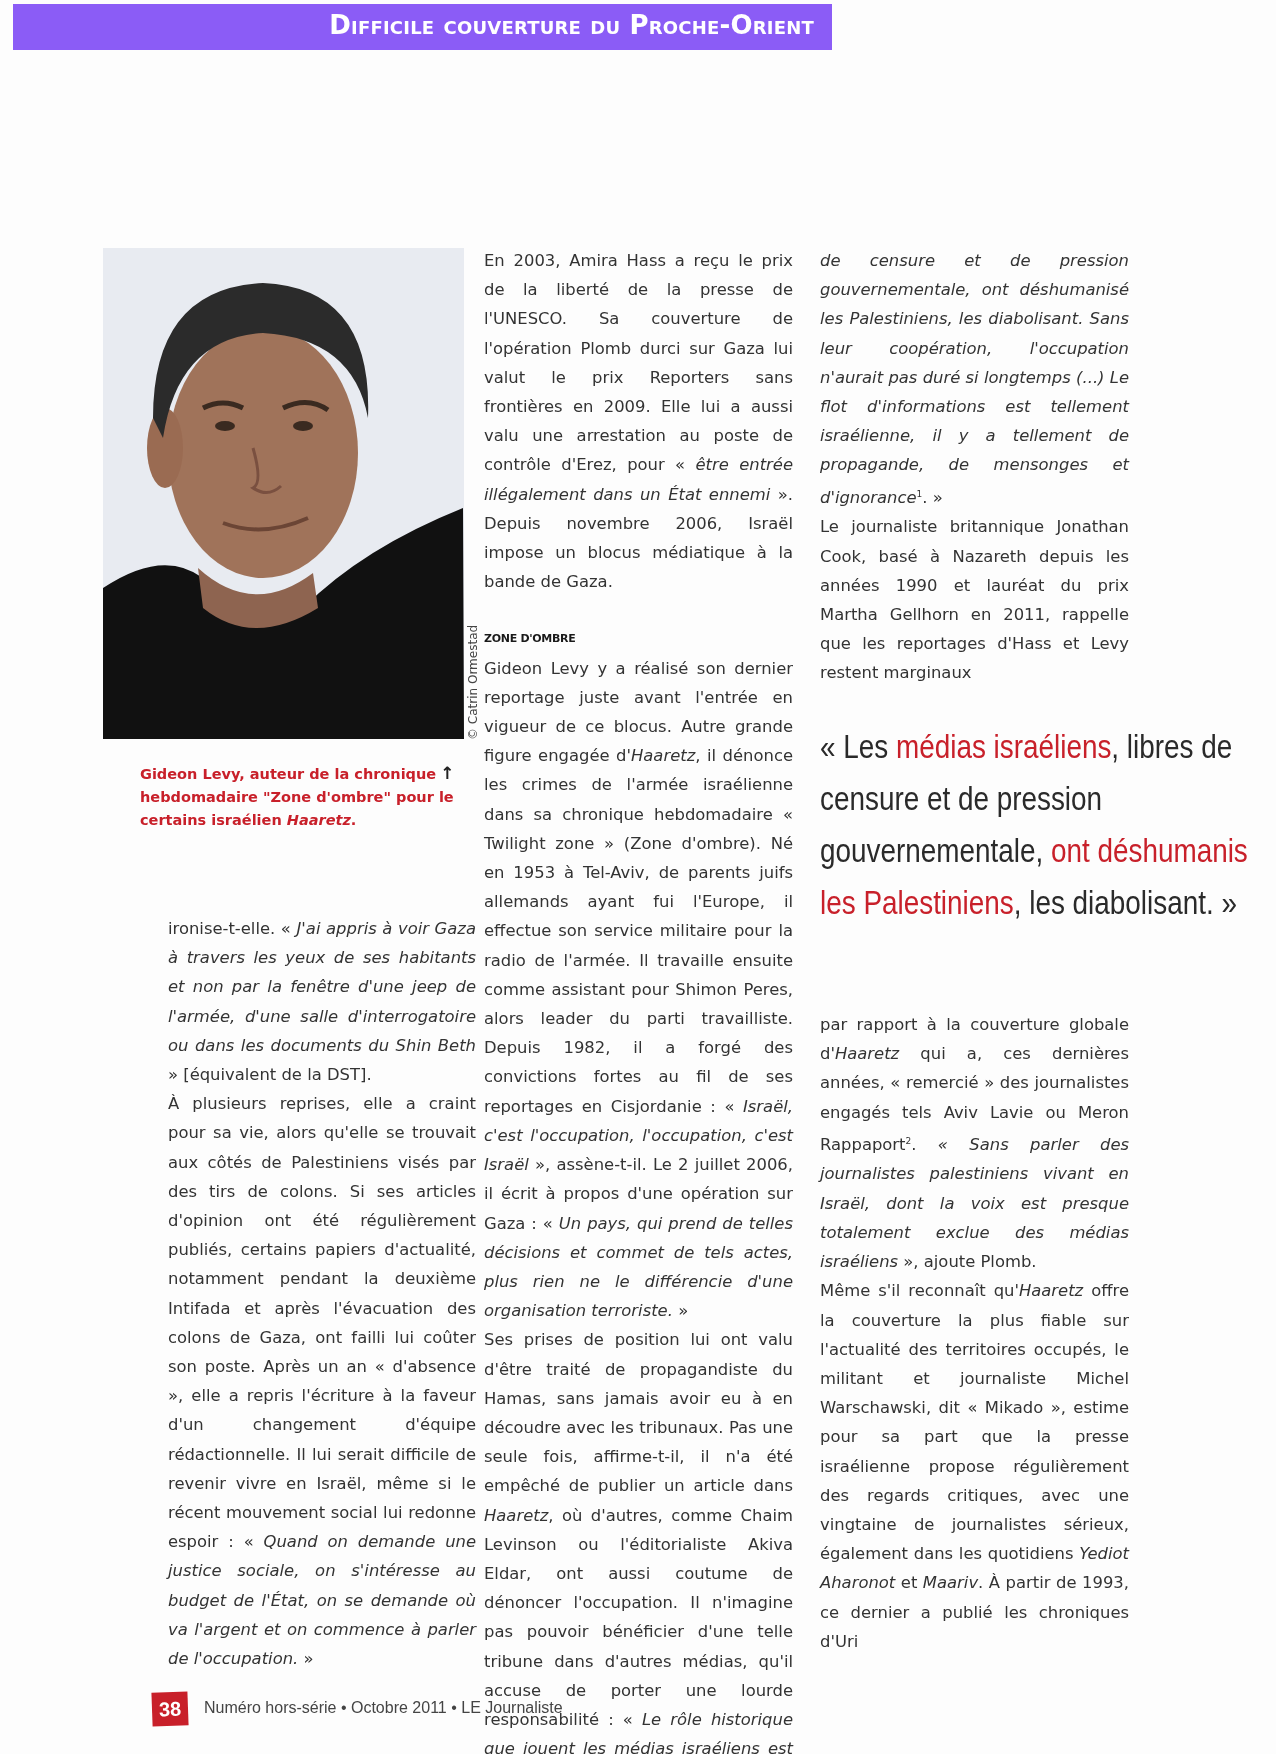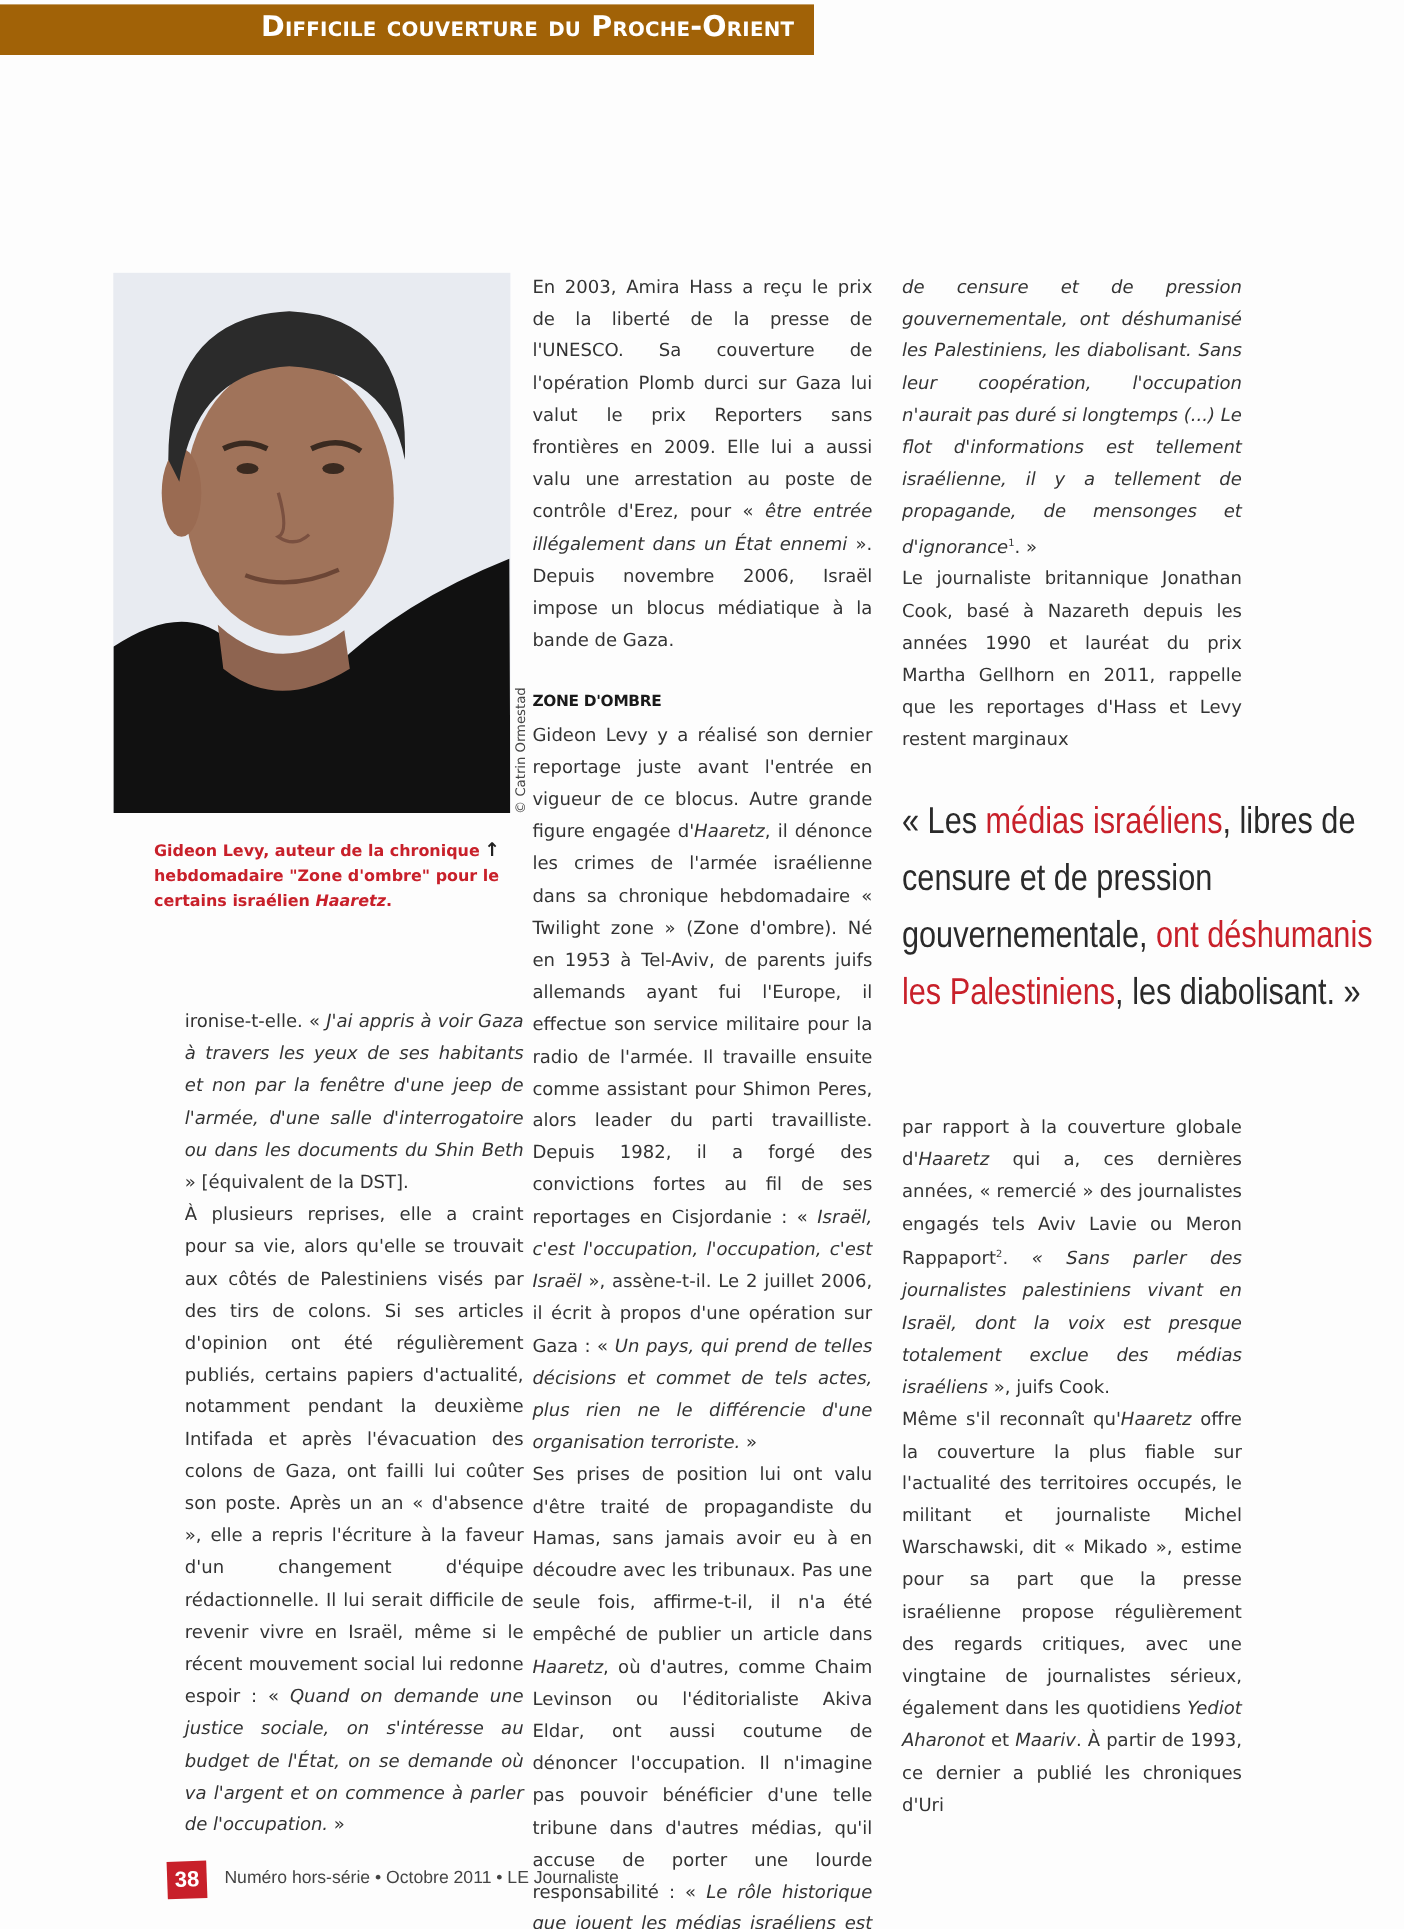--- a/index.html
+++ b/index.html
@@ -3,22 +3,22 @@
 <meta charset="utf-8">
 <style>
   html, body { margin: 0; padding: 0; }
   body {
     width: 1276px; height: 1754px; position: relative; overflow: hidden;
     background: #fdfdfd;
     font-family: "Liberation Sans", sans-serif;
     color: #2a2a2a;
   }
   .header-band {
-    position: absolute; left: 0; top: 4px; width: 740px; height: 46px;
-    background: #a16207;
+    position: absolute; left: 13px; top: 4px; width: 819px; height: 46px;
+    background: #8b5cf6;
   }
   .header-title {
     position: absolute; right: 18px; top: 6px;
     font-family: "DejaVu Sans", sans-serif; font-weight: bold;
     color: #ffffff; font-size: 26px; letter-spacing: 0.2px;
     font-variant: small-caps;
   }
   .photo {
     position: absolute; left: 103px; top: 248px; width: 361px; height: 491px;
     background: #eceef3; overflow: hidden;
@@ -41,21 +41,21 @@
     font-size: 16.4px; line-height: 29.2px; text-align: justify;
     color: #333;
   }
   .col p { margin: 0; }
   .col i { font-style: italic; }
   .col-a { left: 148px; top: 914px; width: 308px; margin-left: 20px; }
   .col-b { left: 484px; top: 246px; width: 309px; }
   .col-c1 { left: 820px; top: 246px; width: 309px; }
   .col-c2 { left: 820px; top: 1010px; width: 309px; }
   .subhead {
-    font-weight: bold; font-size: 14px; color: #1a1a1a;
+    font-weight: bold; font-size: 11px; color: #1a1a1a;
     margin-top: 14px !important; margin-bottom: 0 !important; letter-spacing: -0.3px;
   }
   .pullquote {
     position: absolute; left: 820px; top: 720px; width: 440px;
     font-family: "Liberation Sans", sans-serif; font-size: 34px;
     line-height: 52px; color: #2a2a2a; transform: scaleX(0.82); transform-origin: left top;
     width: 540px;
   }
   .pullquote .red { color: #c8202a; }
   .footer { position: absolute; left: 152px; top: 1692px; }
@@ -111,21 +111,21 @@
 <div class="col col-c1">
   <p><i>de censure et de pression gouvernementale, ont déshumanisé les Palestiniens, les diabolisant. Sans leur coopération, l'occupation n'aurait pas duré si longtemps (...) Le flot d'informations est tellement israélienne, il y a tellement de propagande, de mensonges et d'ignorance</i><sup style="font-size:9px">1</sup><span>. »</span></p>
   <p>Le journaliste britannique Jonathan Cook, basé à Nazareth depuis les années 1990 et lauréat du prix Martha Gellhorn en 2011, rappelle que les reportages d'Hass et Levy restent marginaux</p>
 </div>
 
 <div class="pullquote">
   <span>« Les </span><span class="red">médias israéliens</span><span>, libres de censure et de pression gouvernementale, </span><span class="red">ont déshumanis les Palestiniens</span><span>, les diabolisant. »</span>
 </div>
 
 <div class="col col-c2">
-  <p><span>par rapport à la couverture globale d'</span><i>Haaretz</i><span> qui a, ces dernières années, « remercié » des journalistes engagés tels Aviv Lavie ou Meron Rappaport</span><sup style="font-size:9px">2</sup><span>. </span><i>« Sans parler des journalistes palestiniens vivant en Israël, dont la voix est presque totalement exclue des médias israéliens</i><span> », juifs Cook.</span></p>
+  <p><span>par rapport à la couverture globale d'</span><i>Haaretz</i><span> qui a, ces dernières années, « remercié » des journalistes engagés tels Aviv Lavie ou Meron Rappaport</span><sup style="font-size:9px">2</sup><span>. </span><i>« Sans parler des journalistes palestiniens vivant en Israël, dont la voix est presque totalement exclue des médias israéliens</i><span> », ajoute Plomb.</span></p>
   <p><span>Même s'il reconnaît qu'</span><i>Haaretz</i><span> offre la couverture la plus fiable sur l'actualité des territoires occupés, le militant et journaliste Michel Warschawski, dit « Mikado », estime pour sa part que la presse israélienne propose régulièrement des regards critiques, avec une vingtaine de journalistes sérieux, également dans les quotidiens </span><i>Yediot Aharonot</i><span> et </span><i>Maariv</i><span>. À partir de 1993, ce dernier a publié les chroniques d'Uri</span></p>
 </div>
 
 <div class="col col-a">
   <p><span>ironise-t-elle. « </span><i>J'ai appris à voir Gaza à travers les yeux de ses habitants et non par la fenêtre d'une jeep de l'armée, d'une salle d'interrogatoire ou dans les documents du Shin Beth</i><span> » [équivalent de la DST].</span></p>
   <p><span>À plusieurs reprises, elle a craint pour sa vie, alors qu'elle se trouvait aux côtés de Palestiniens visés par des tirs de colons. Si ses articles d'opinion ont été régulièrement publiés, certains papiers d'actualité, notamment pendant la deuxième Intifada et après l'évacuation des colons de Gaza, ont failli lui coûter son poste. Après un an « d'absence », elle a repris l'écriture à la faveur d'un changement d'équipe rédactionnelle. Il lui serait difficile de revenir vivre en Israël, même si le récent mouvement social lui redonne espoir : « </span><i>Quand on demande une justice sociale, on s'intéresse au budget de l'État, on se demande où va l'argent et on commence à parler de l'occupation.</i><span> »</span></p>
 </div>
 
 <div class="footer">
   <div class="page-num">38</div>

